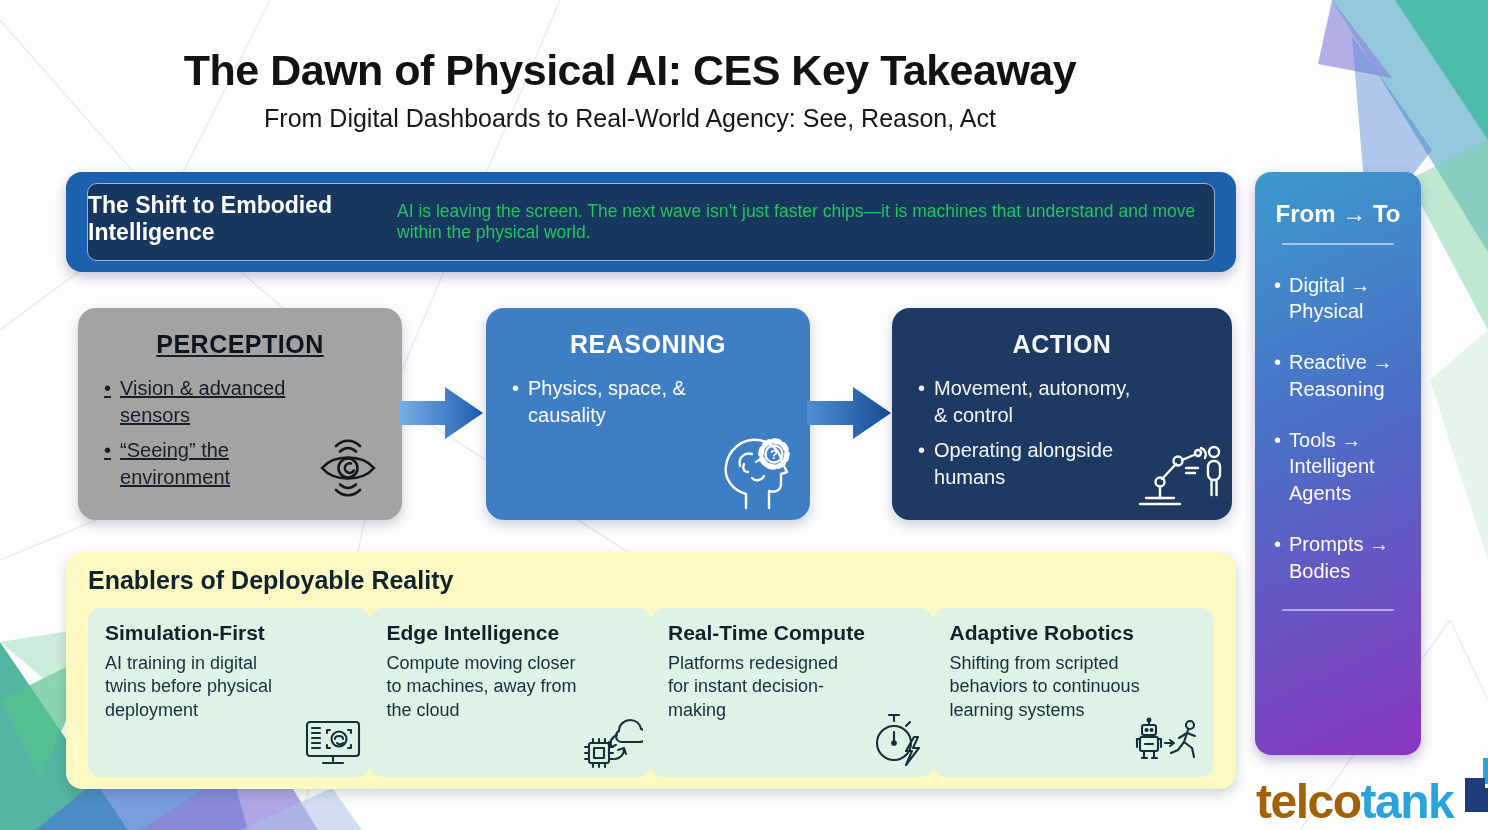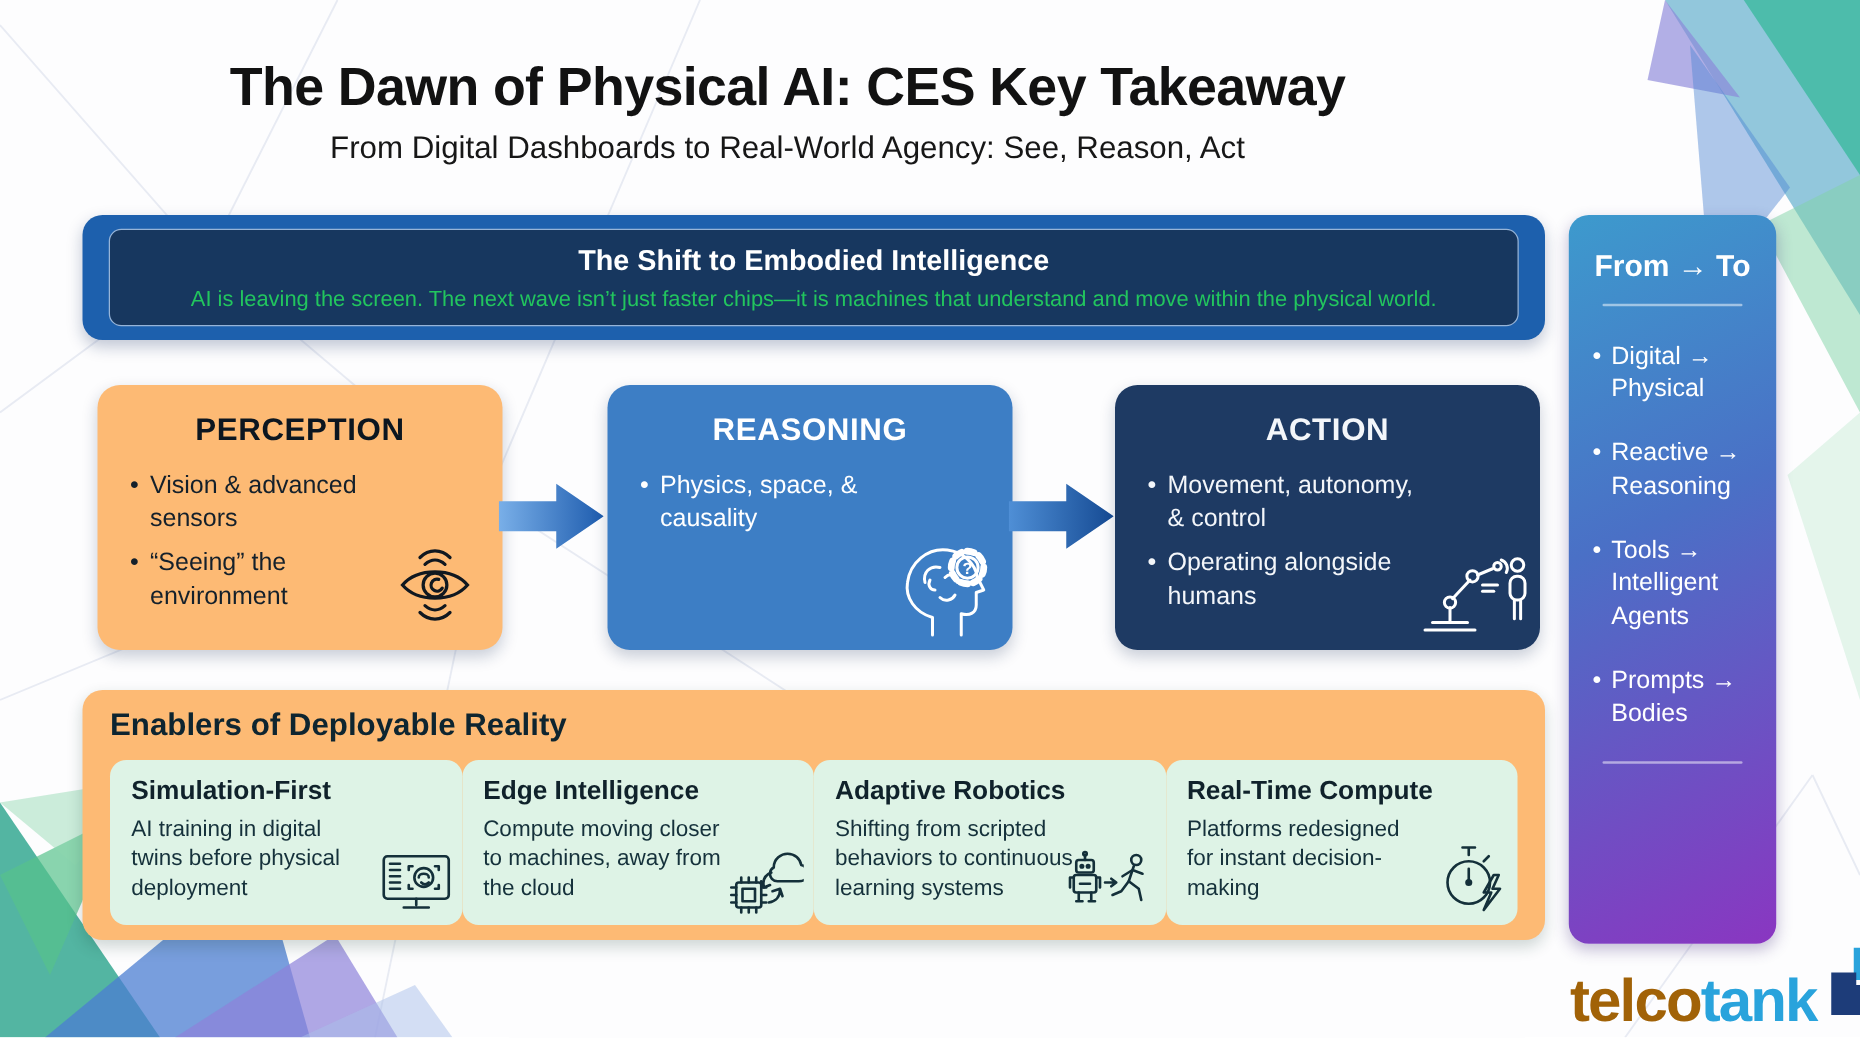--- a/index.html
+++ b/index.html
@@ -11,29 +11,29 @@
 
   .page-title { position:absolute; top:46px; left:0; width:1260px; text-align:center;
     font-size:43px; font-weight:700; letter-spacing:-0.5px; color:#121212; }
   .page-subtitle { position:absolute; top:104px; left:0; width:1260px; text-align:center;
     font-size:25px; font-weight:500; color:#171717; }
 
   
   .banner { position:absolute; left:66px; top:172px; width:1170px; height:100px;
     background:#1d60ad; border-radius:16px; box-shadow:0 5px 12px rgba(15,40,90,.25); }
   .banner-inner { position:absolute; inset:11px 21px; background:#17375f;
-    border:1.5px solid #96b4d8; border-radius:10px; display:flex; flex-direction:column;
+    border:1.5px solid #96b4d8; border-radius:10px; display:flex; flex-direction:row;
     align-items:center; justify-content:center; }
   .banner-title { font-size:23px; font-weight:700; color:#ffffff; margin-bottom:7px; }
   .banner-body { font-size:17.5px; color:#22c55e; }
 
   
   .pillar { position:absolute; top:308px; height:212px; border-radius:18px;
     box-shadow:0 5px 12px rgba(20,40,80,.22); }
-  .pillar-perception { left:78px; width:324px; background:#fdba74; color:#14202b; }
+  .pillar-perception { left:78px; width:324px; background:#a3a3a3; color:#14202b;text-decoration:underline; }
   .pillar-reasoning  { left:486px; width:324px; background:#3d7ec5; color:#ffffff; }
   .pillar-action     { left:892px; width:340px; background:#1e3a63; color:#f3f6fa; }
   .pillar-title { text-align:center; font-size:25px; font-weight:700; letter-spacing:.5px;
     margin-top:22px; margin-bottom:16px; }
   .pillar-perception .pillar-title { color:#0c1620; }
   .pillar ul { list-style:none; padding-left:26px; }
   .pillar li { display:flex; font-size:20px; line-height:1.33; margin-bottom:9px; font-weight:500; }
   .pillar li::before { content:"•"; margin-right:9px; }
   .pillar-perception ul { padding-right:110px; }
   .pillar-reasoning  ul { padding-right:116px; }
@@ -41,22 +41,22 @@
   .pillar-icon { position:absolute; }
   .i-eye   { right:22px; bottom:20px; }
   .i-brain { right:10px; bottom:8px; }
   .i-robot { right:8px;  bottom:10px; }
 
   .flow-arrow { position:absolute; top:381px; }
   .flow-arrow-1 { left:399px; }
   .flow-arrow-2 { left:807px; }
 
   
-  .enablers { position:absolute; left:66px; top:552px; width:1170px; height:200px;
-    background:#fdba74; border-radius:16px; box-shadow:0 5px 12px rgba(20,60,50,.2); }
+  .enablers { position:absolute; left:66px; top:552px; width:1170px; height:237px;
+    background:#fef9c3; border-radius:16px; box-shadow:0 5px 12px rgba(20,60,50,.2); }
   .enablers-title { position:absolute; left:22px; top:14px; font-size:25px; font-weight:700; color:#0e2530; }
   .enabler-row { position:absolute; left:22px; right:22px; top:56px; bottom:12px;
     display:flex; }
   .enabler-card { position:relative; flex:1; background:#def3e6; border-radius:13px;
     padding:13px 12px 8px 17px; }
   .enabler-card h3 { font-size:21px; font-weight:700; color:#10222b; margin-bottom:7px; }
   .enabler-card p { font-size:18px; line-height:1.3; color:#15313b; padding-right:58px; font-weight:500; }
   .enabler-icon { position:absolute; right:8px; bottom:8px; }
 
   
@@ -226,53 +226,53 @@
           <path d="M38 20 c0 -7 6 -11 11 -11 c6 0 10 4 11 9 c4 1 5 4 5 7 c0 4 -3 6 -7 6 h-17 c-4 0 -6 -3 -6 -6 c0 -3 1 -4 3 -5 z"></path>
           <path d="M36 24 c-5 2 -7 6 -6 11 M28 31 l2 5 l5 -2"></path>
           <rect x="8" y="32" width="20" height="20" rx="2"></rect>
           <rect x="13" y="37" width="10" height="10"></rect>
           <path d="M12 32 v-4 M18 32 v-4 M24 32 v-4 M12 52 v4 M18 52 v4 M24 52 v4 M8 36 h-4 M8 42 h-4 M8 48 h-4 M28 36 h4 M28 42 h4 M28 48 h4"></path>
           <path d="M34 48 c6 -1 9 -5 9 -10 M45 43 l-2 -6 l-6 2"></path>
         </svg>
       </div>
 
       <div class="enabler-card">
+        <h3>Real-Time Compute</h3>
+        <p>Platforms redesigned for instant decision-making</p>
+        <svg class="enabler-icon" width="56" height="60" viewBox="0 0 56 60" fill="none" stroke="#14303a" stroke-width="2.1" stroke-linecap="round" stroke-linejoin="round">
+          <path d="M20 6 h10 M25 6 v6"></path>
+          <path d="M37 17 l4 -4"></path>
+          <circle cx="25" cy="34" r="17"></circle>
+          <path d="M25 34 V23"></path>
+            <circle cx="25" cy="34" r="1.8" fill="#14303a"></circle>
+          <path d="M45 28 L37 42 L43 42 L37 56 L50 39 L44 39 L49 28 Z"></path>
+        </svg>
+      </div>
+
+      <div class="enabler-card">
         <h3>Adaptive Robotics</h3>
         <p>Shifting from scripted behaviors to continuous learning systems</p>
         <svg class="enabler-icon" width="74" height="52" viewBox="0 0 74 52" fill="none" stroke="#14303a" stroke-width="2.1" stroke-linecap="round" stroke-linejoin="round">
           <path d="M17 8 v-4"></path>
             <circle cx="17" cy="3" r="1.4"></circle>
           <rect x="10" y="8" width="14" height="10" rx="2"></rect>
           <circle cx="14.5" cy="13" r="1" fill="#14303a"></circle>
             <circle cx="19.5" cy="13" r="1" fill="#14303a"></circle>
           <rect x="8" y="20" width="18" height="14" rx="2"></rect>
           <path d="M13 27 h8"></path>
           <path d="M12 34 v7 M22 34 v7 M10 41 h5 M20 41 h5"></path>
           <path d="M8 22 h-3 v8 M26 22 h3 v8"></path>
           <path d="M33 26 h8 M38 23 l4 3 l-4 3"></path>
           <circle cx="58" cy="8" r="4"></circle>
           <path d="M56 13 L52 25"></path>
           <path d="M55 16 l8 3 M55 16 l-8 5"></path>
           <path d="M52 25 l8 6 l2 9 M52 25 l-6 8 l-7 3"></path>
         </svg>
       </div>
 
-      <div class="enabler-card">
-        <h3>Real-Time Compute</h3>
-        <p>Platforms redesigned for instant decision-making</p>
-        <svg class="enabler-icon" width="56" height="60" viewBox="0 0 56 60" fill="none" stroke="#14303a" stroke-width="2.1" stroke-linecap="round" stroke-linejoin="round">
-          <path d="M20 6 h10 M25 6 v6"></path>
-          <path d="M37 17 l4 -4"></path>
-          <circle cx="25" cy="34" r="17"></circle>
-          <path d="M25 34 V23"></path>
-            <circle cx="25" cy="34" r="1.8" fill="#14303a"></circle>
-          <path d="M45 28 L37 42 L43 42 L37 56 L50 39 L44 39 L49 28 Z"></path>
-        </svg>
-      </div>
-
     </div>
   </div>
 
   <div class="sidebar">
     <div class="s-title">From → To</div>
     <div class="s-div"></div>
     <ul>
       <li>Digital → Physical</li>
       <li>Reactive → Reasoning</li>
       <li>Tools → Intelligent Agents</li>

